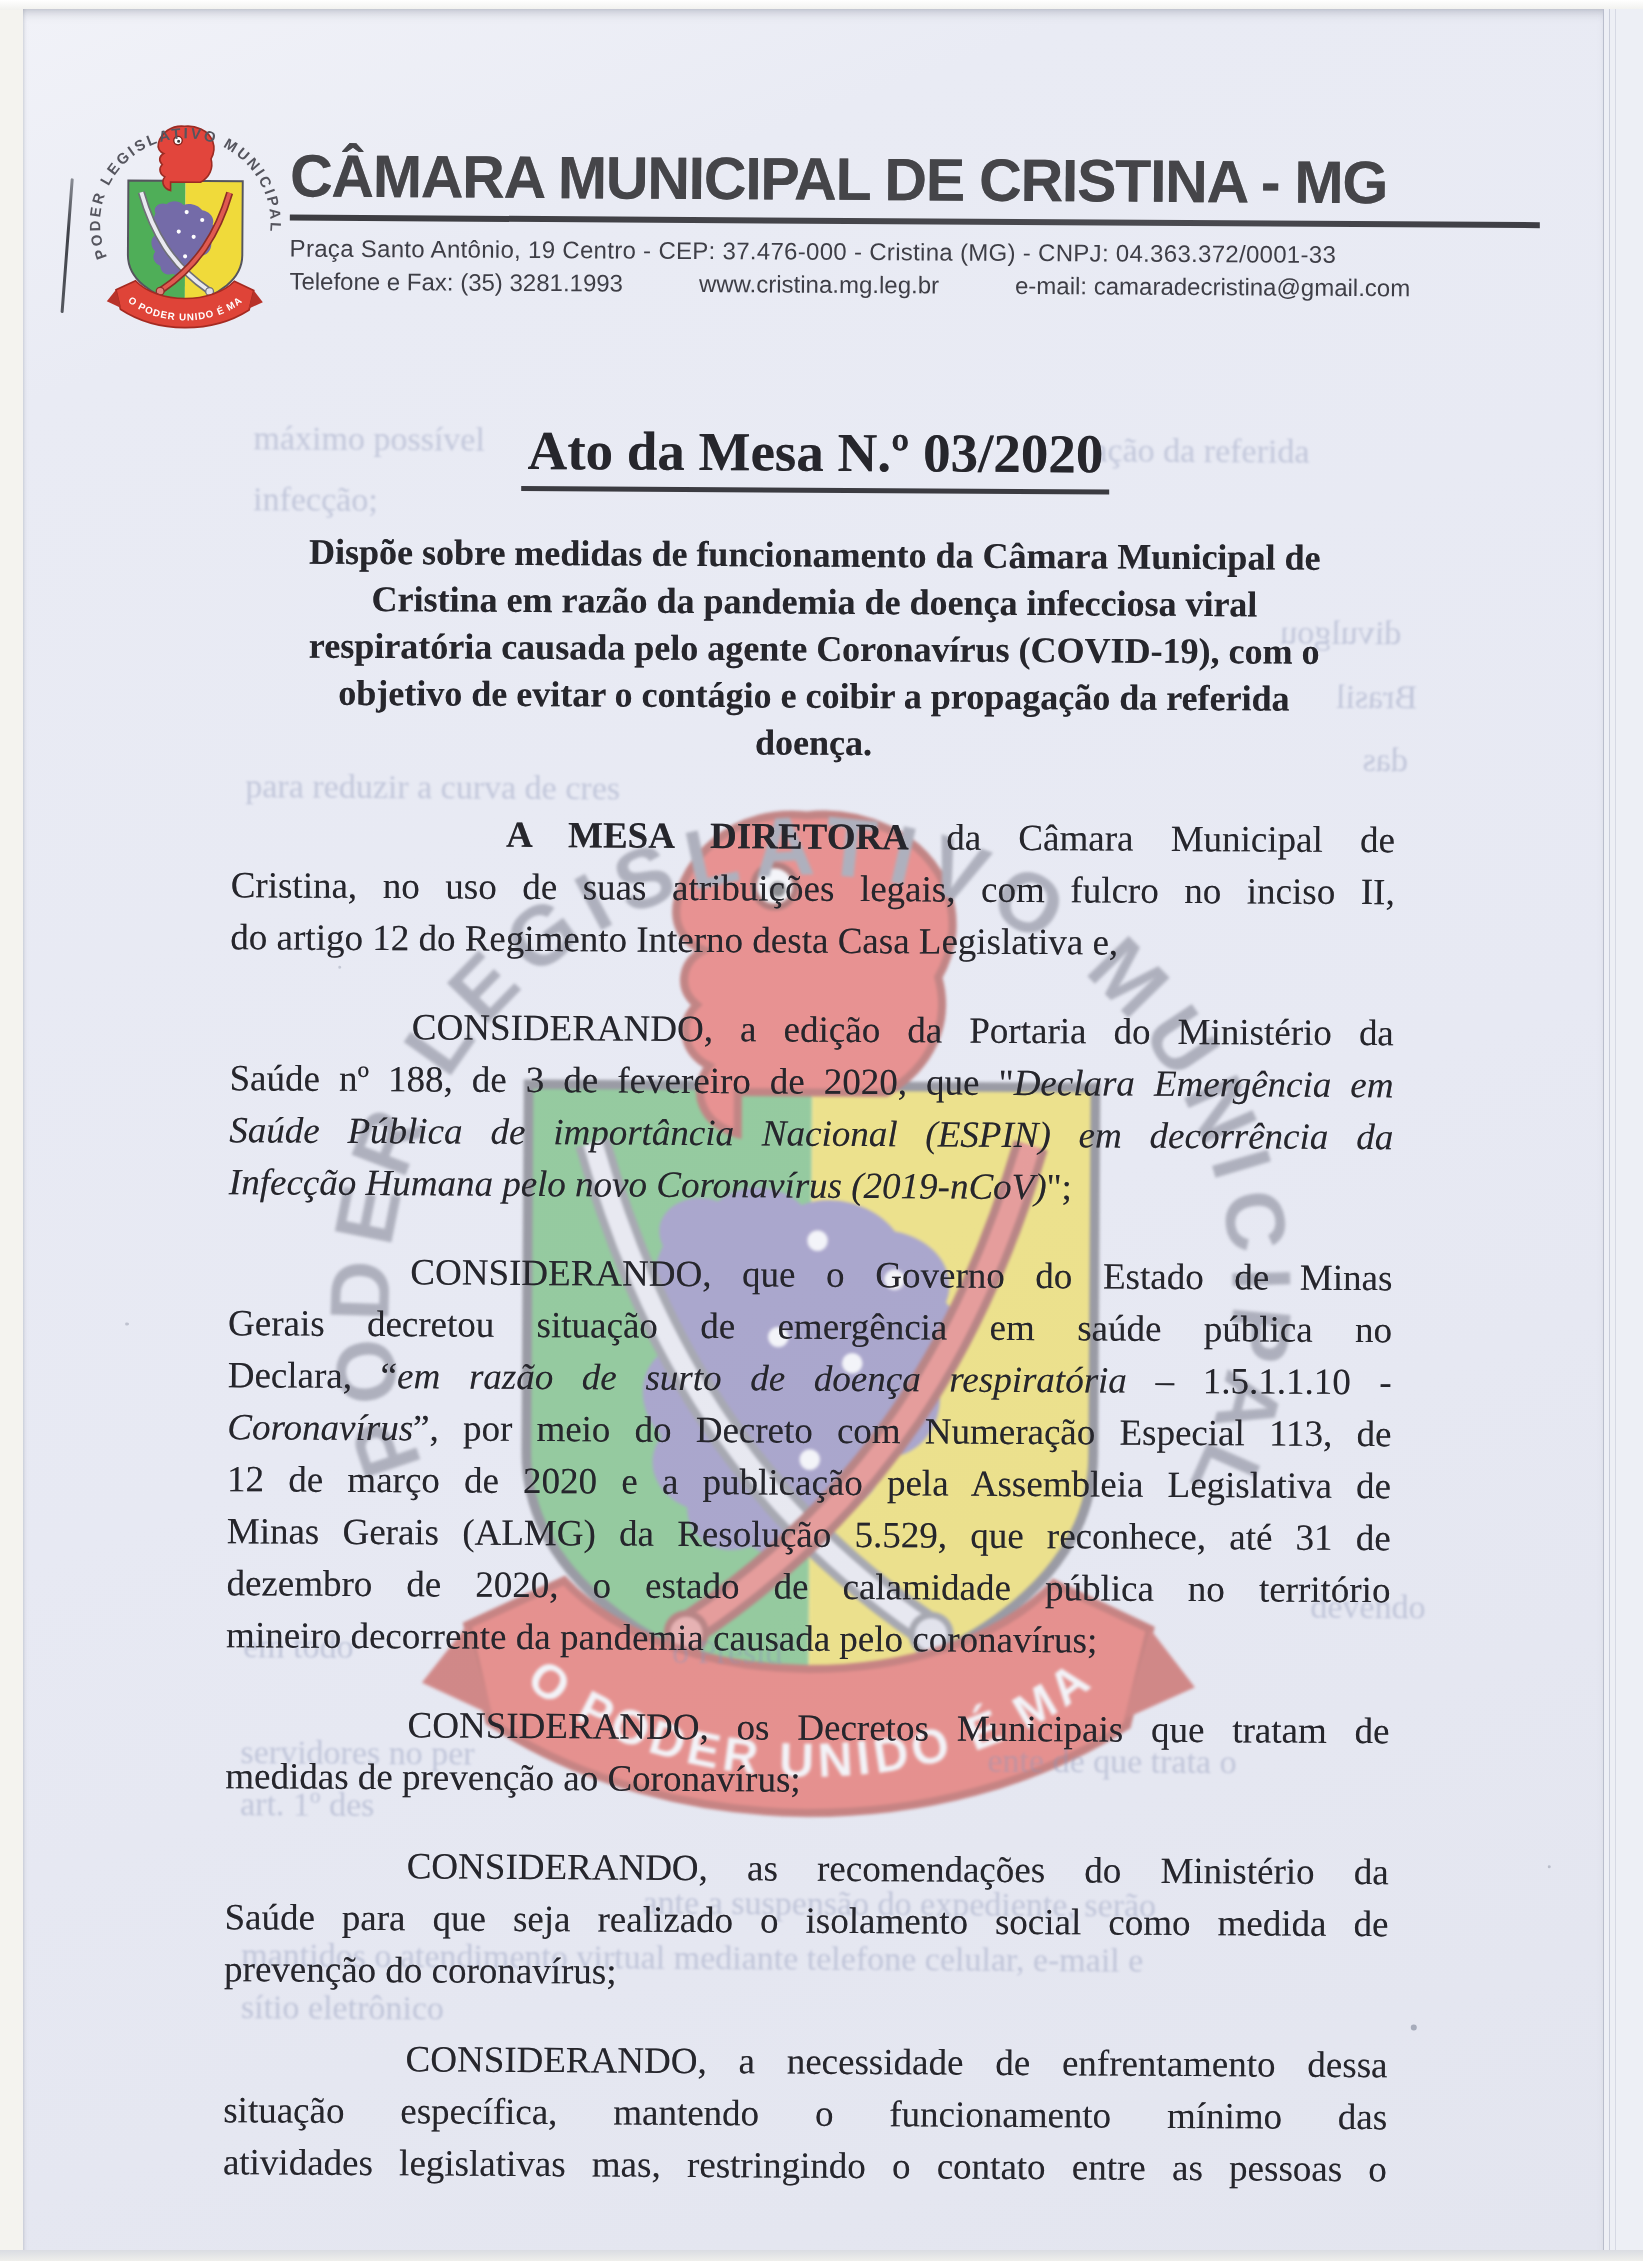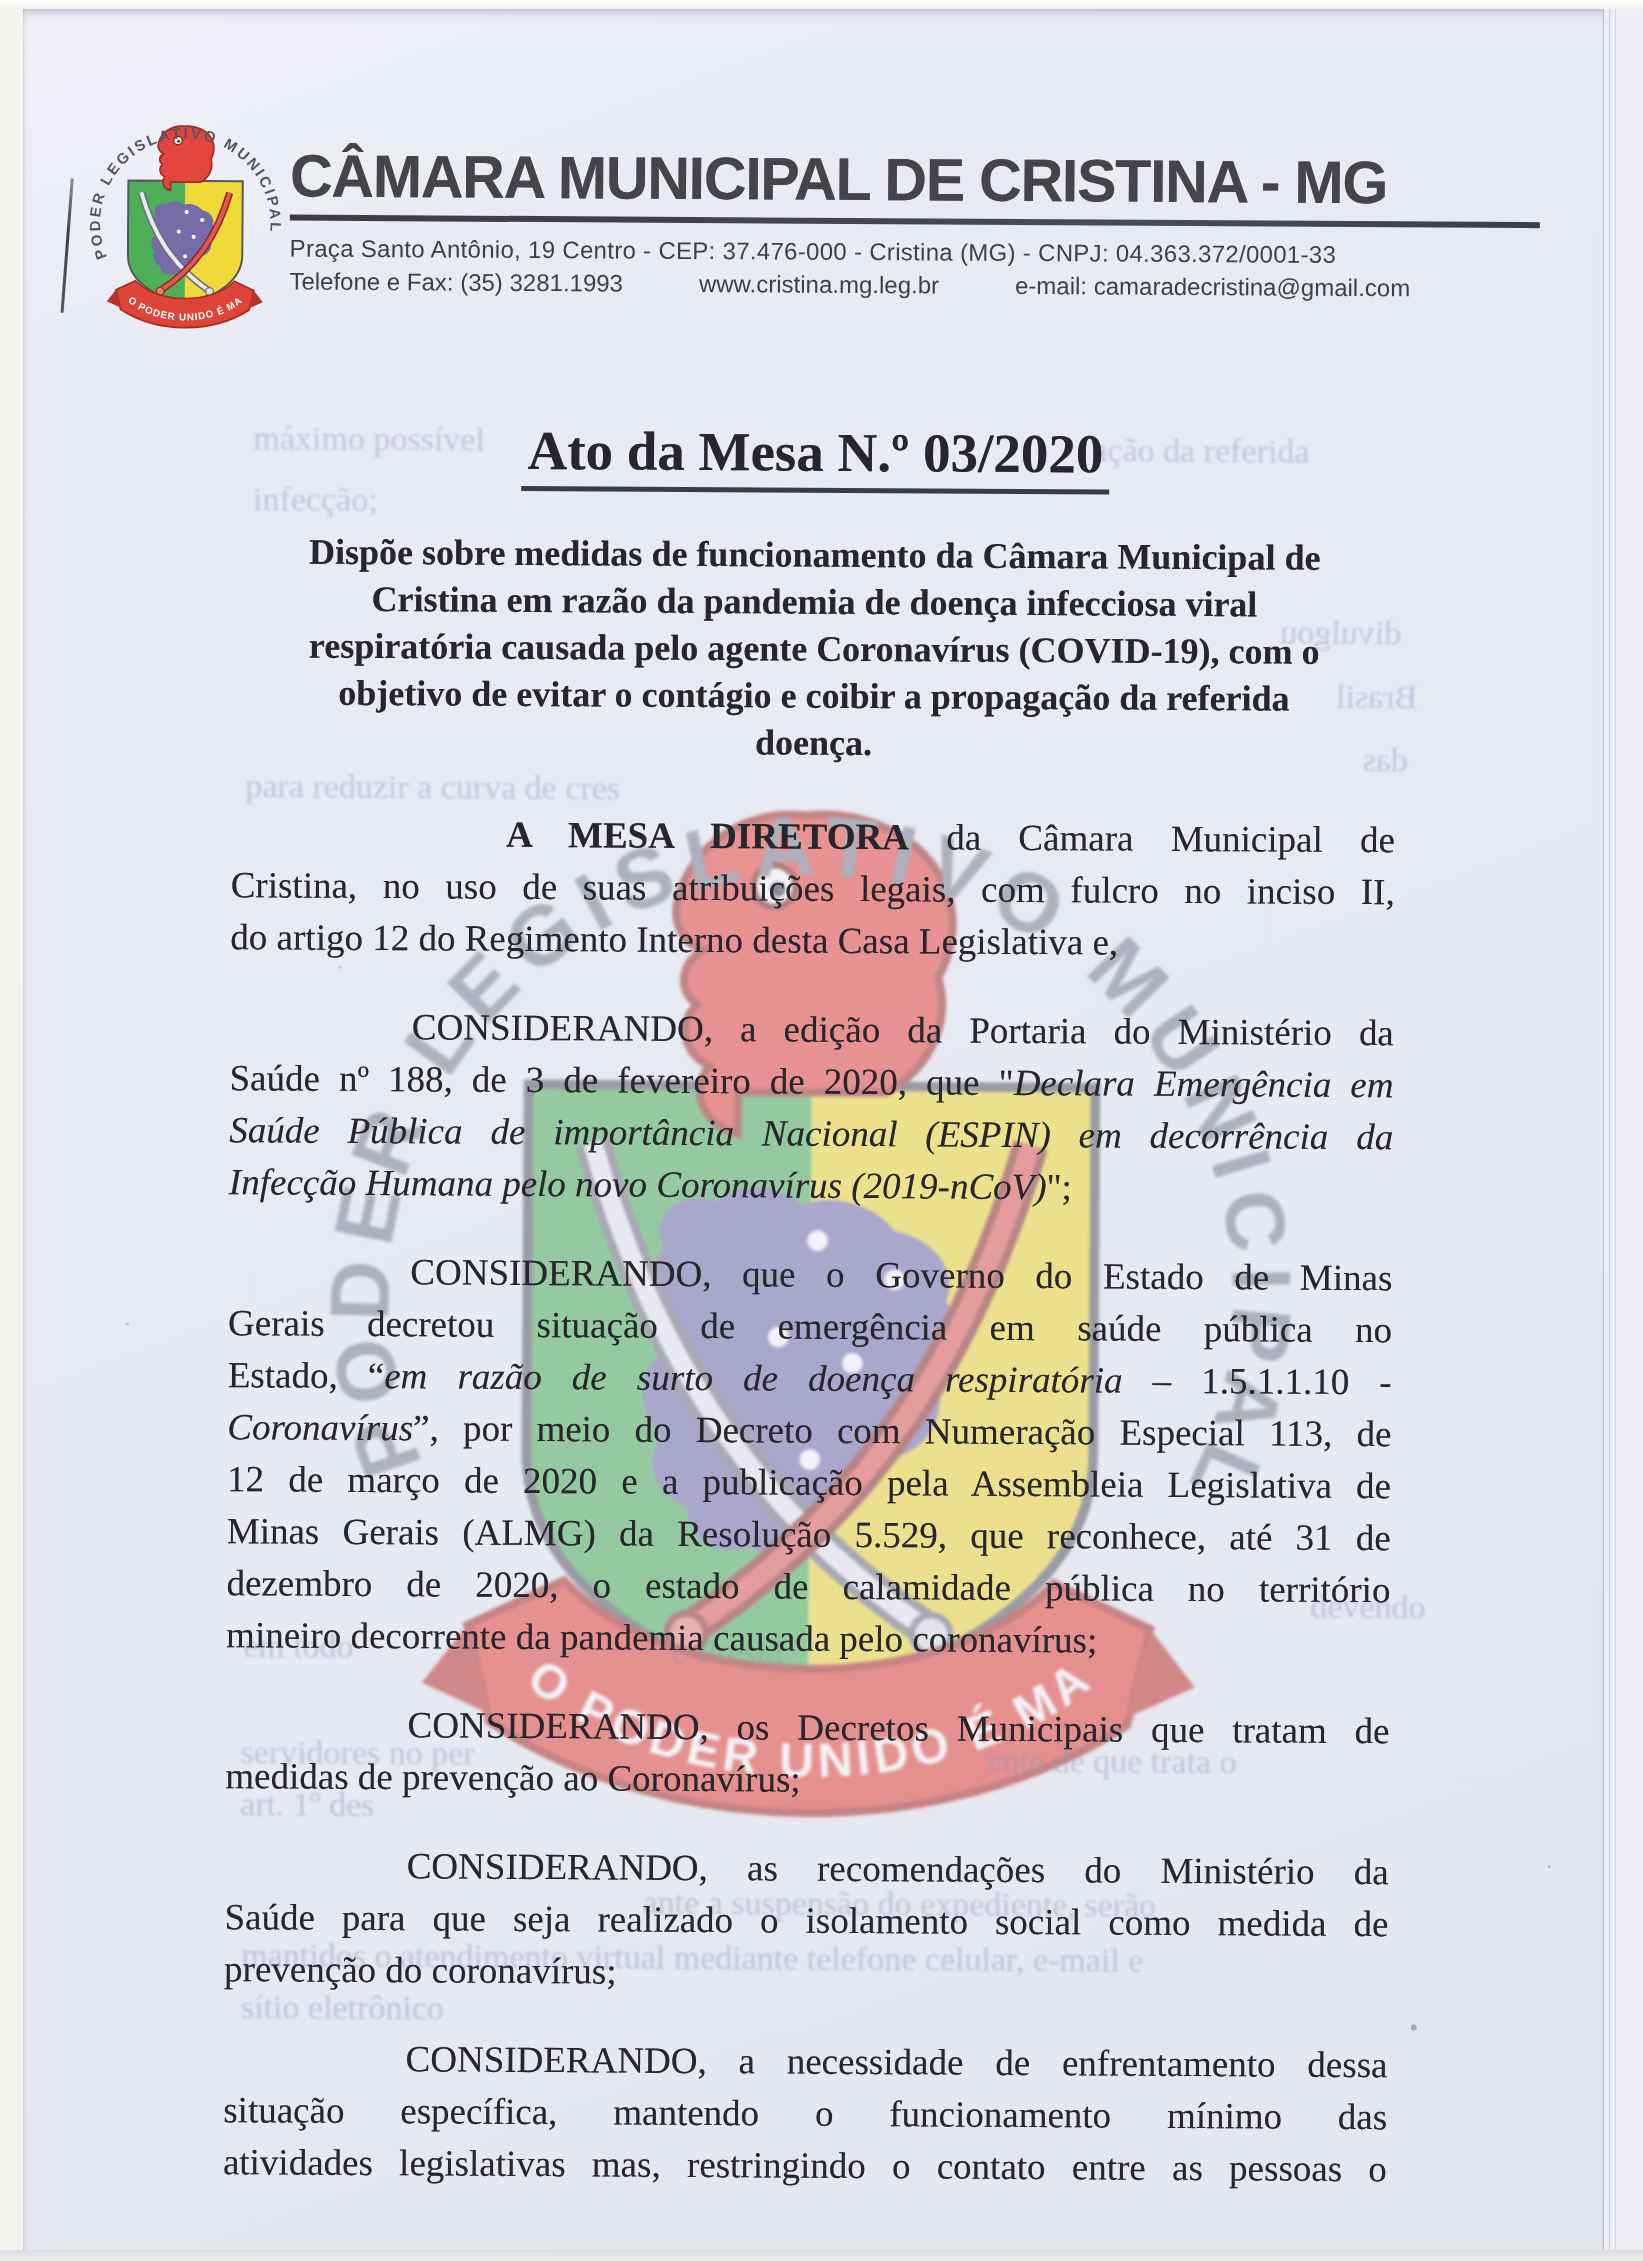--- a/index.html
+++ b/index.html
@@ -216,21 +216,21 @@
       <div class="para">
         <div class="ln ind"><span>CONSIDERANDO, a edição da Portaria do Ministério da</span></div>
         <div class="ln"><span>Saúde nº 188, de 3 de fevereiro de 2020, que "</span><span class="i">Declara Emergência em</span></div>
         <div class="ln"><span class="i">Saúde Pública de importância Nacional (ESPIN) em decorrência da</span></div>
         <div class="ln last"><span class="i">Infecção Humana pelo novo Coronavírus (2019-nCoV)</span><span>";</span></div>
       </div>
 
       <div class="para">
         <div class="ln ind"><span>CONSIDERANDO, que o Governo do Estado de Minas</span></div>
         <div class="ln"><span>Gerais decretou situação de emergência em saúde pública no</span></div>
-        <div class="ln"><span>Estado, “</span><span class="i">em razão de surto de doença respiratória</span><span> – 1.5.1.1.10 -</span></div>
+        <div class="ln"><span>Declara, “</span><span class="i">em razão de surto de doença respiratória</span><span> – 1.5.1.1.10 -</span></div>
         <div class="ln"><span class="i">Coronavírus</span><span>”, por meio do Decreto com Numeração Especial 113, de</span></div>
         <div class="ln"><span>12 de março de 2020 e a publicação pela Assembleia Legislativa de</span></div>
         <div class="ln"><span>Minas Gerais (ALMG) da Resolução 5.529, que reconhece, até 31 de</span></div>
         <div class="ln"><span>dezembro de 2020, o estado de calamidade pública no território</span></div>
         <div class="ln last"><span>mineiro decorrente da pandemia causada pelo coronavírus;</span></div>
       </div>
 
       <div class="para">
         <div class="ln ind"><span>CONSIDERANDO, os Decretos Municipais que tratam de</span></div>
         <div class="ln last"><span>medidas de prevenção ao Coronavírus;</span></div>

